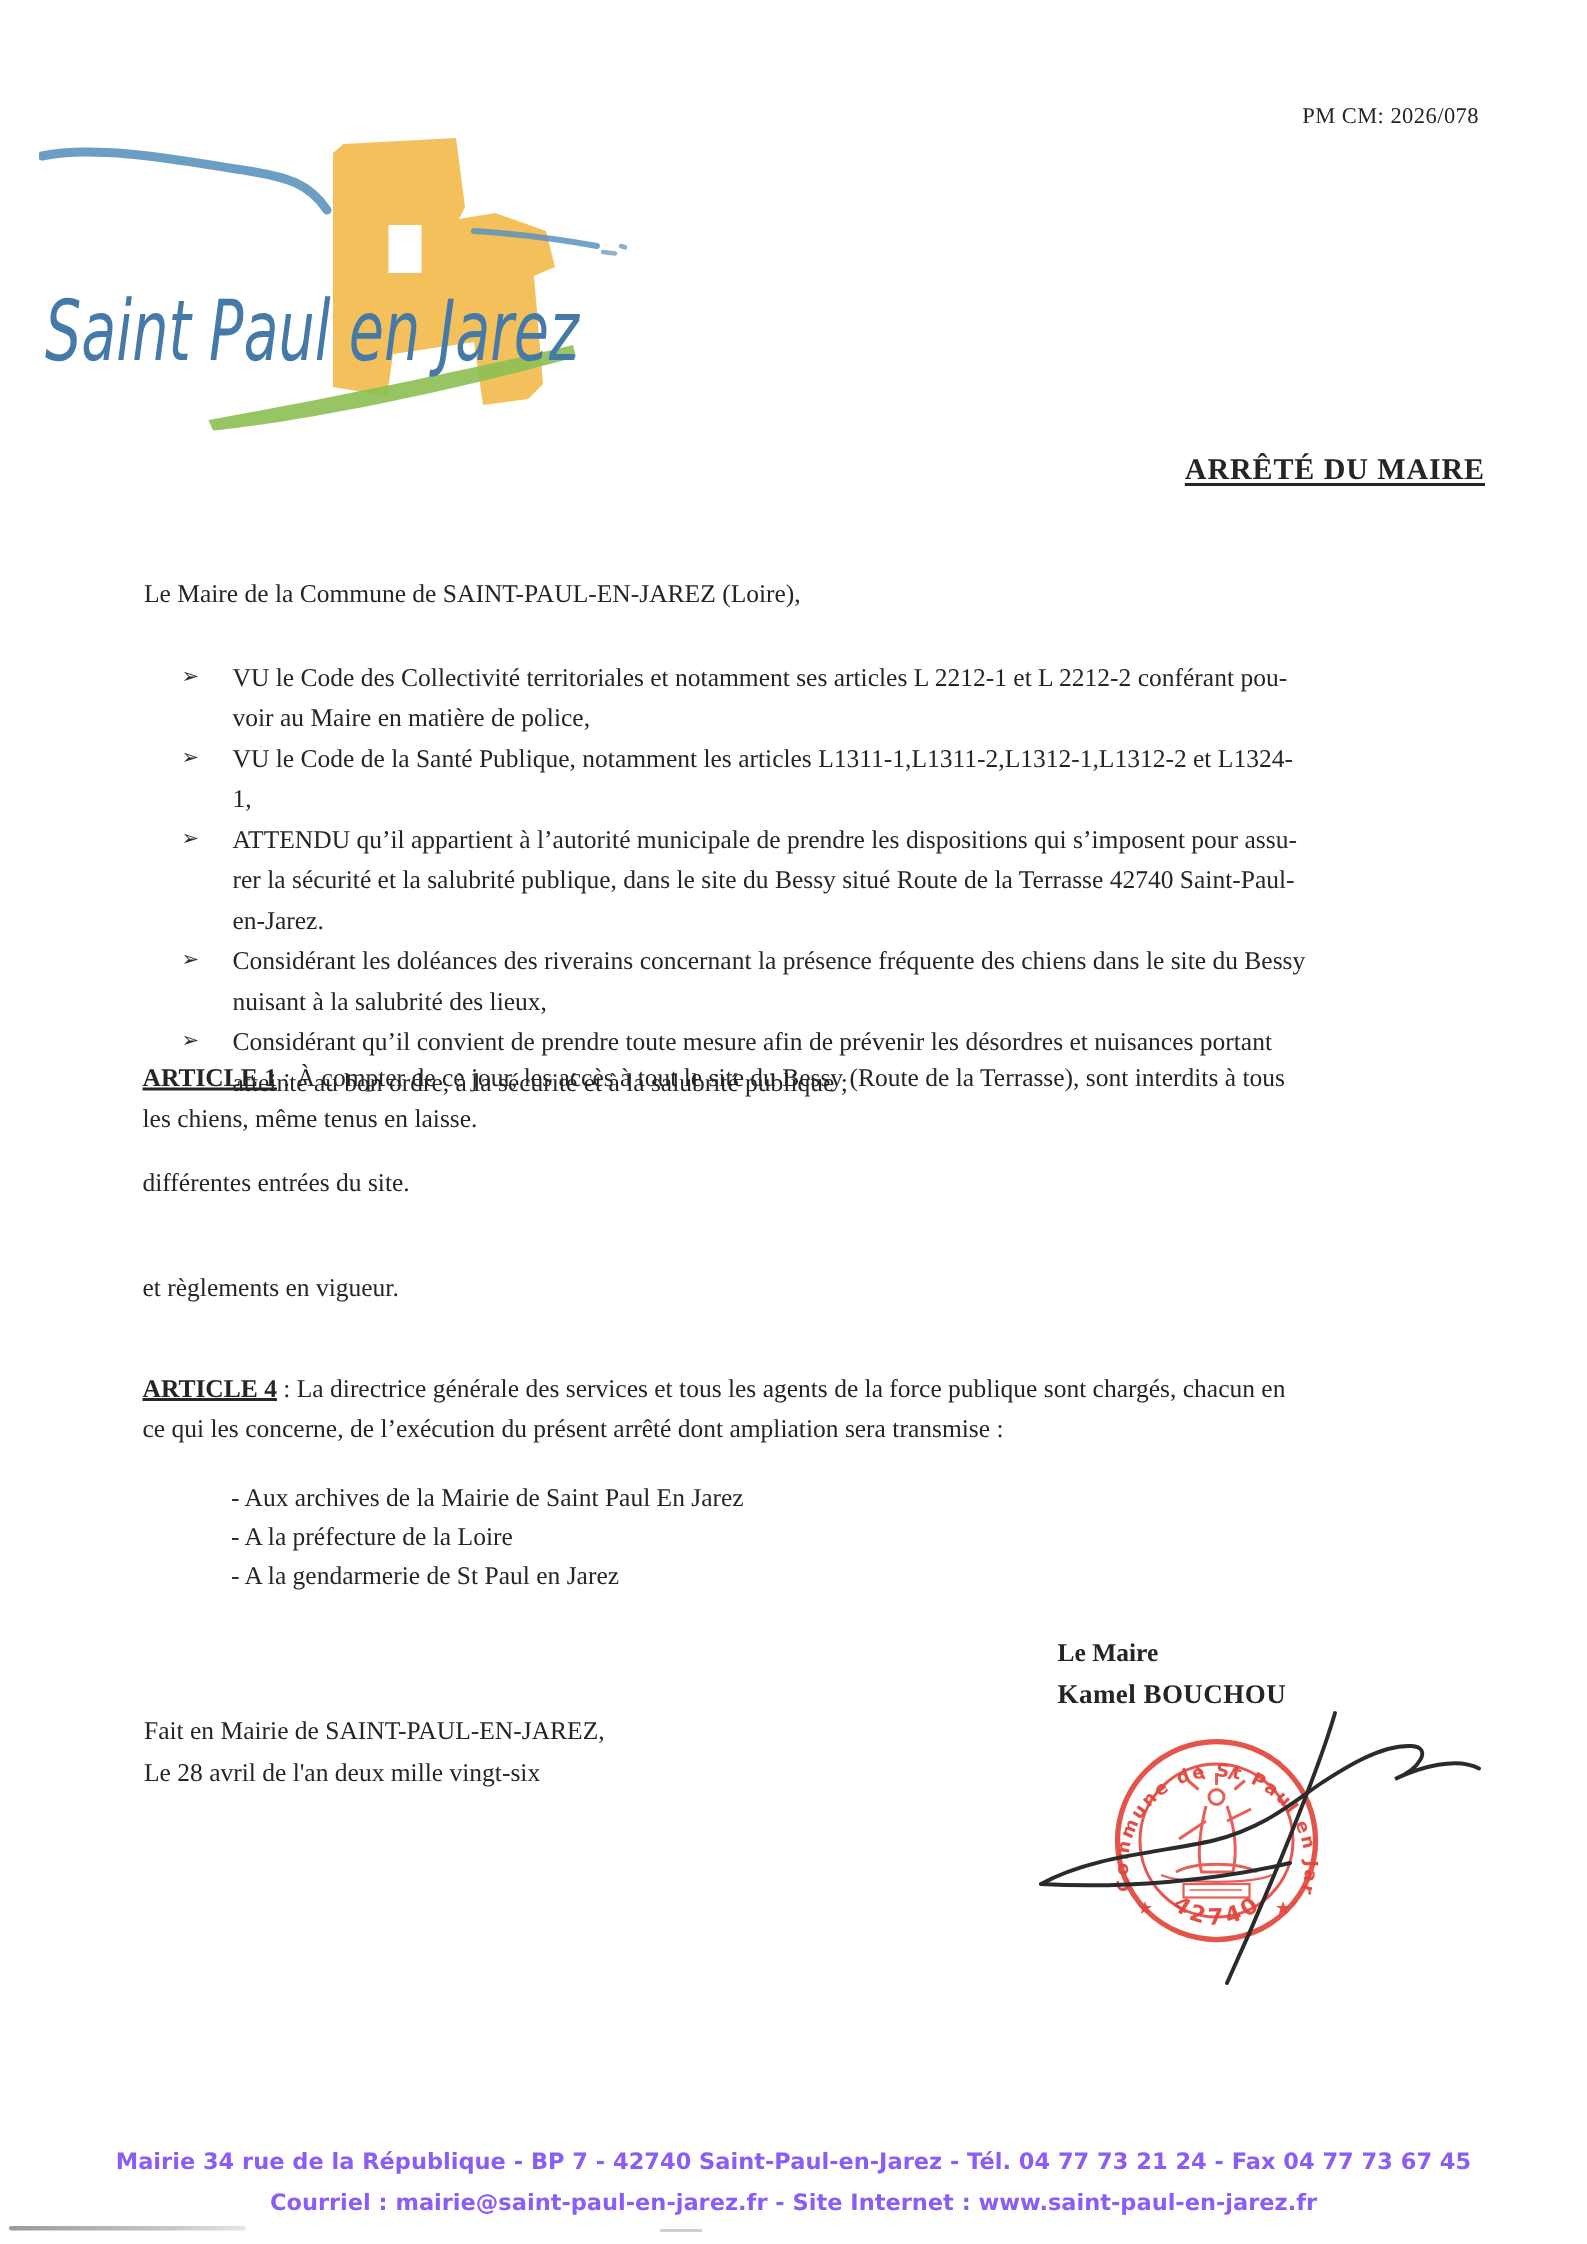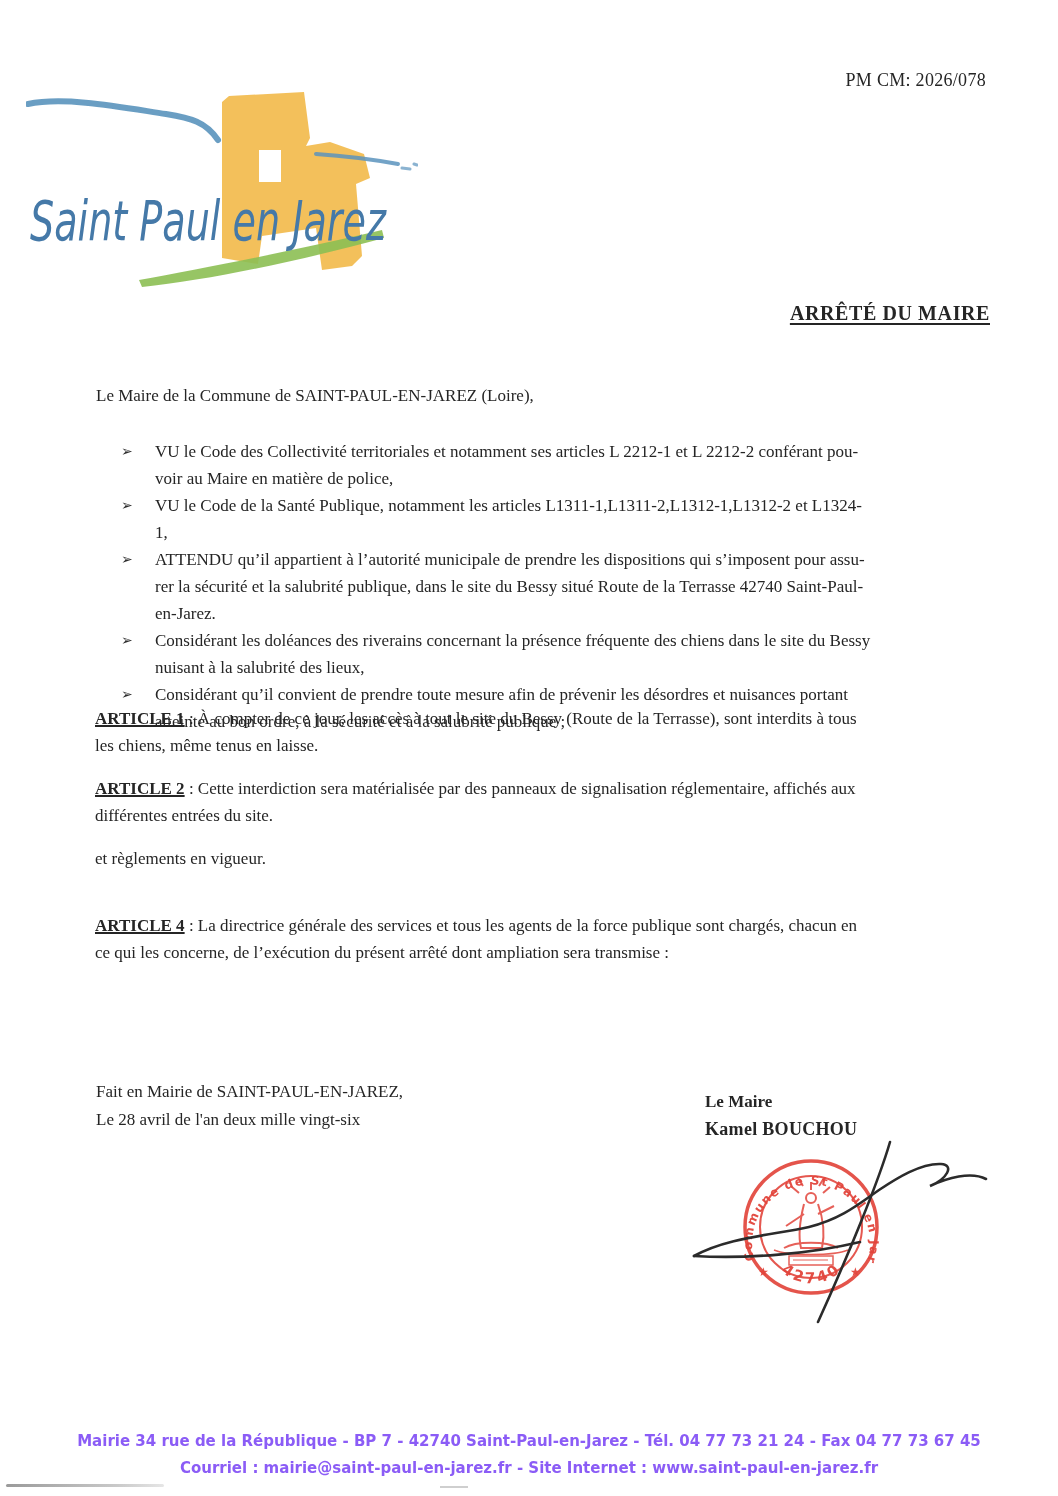--- a/index.html
+++ b/index.html
@@ -1,38 +1,38 @@
 <!DOCTYPE html>
 <html><head>
 <meta charset="utf-8">
 <style>
   html,body{margin:0;padding:0;background:#ffffff;}
   .page{
     position:relative;width:1058px;height:1496px;background:#ffffff;
     font-family:"Liberation Serif", serif;color:#252525;overflow:hidden;
   }
-  .ref{position:absolute;top:70px;right:72px;font-size:18px;letter-spacing:0.3px;}
+  .ref{position:absolute;top:70px;right:72px;font-size:15px;letter-spacing:0.3px;}
   .logo-wrap{position:absolute;top:88px;left:26px;width:392px;height:218px;}
   .title-wrap{position:absolute;top:302px;left:0;width:990px;text-align:right;}
   .doc-title{
     font-size:20px;font-weight:bold;letter-spacing:0.6px;
     text-decoration:underline;text-decoration-thickness:2px;text-underline-offset:3px;
   }
   .intro{position:absolute;top:369px;left:96px;font-size:17px;white-space:nowrap;}
   .recitals{position:absolute;top:438px;left:121px;width:880px;}
   .rec-item{display:flex;align-items:flex-start;}
   .bullet{width:34px;flex:0 0 34px;font-size:14px;line-height:27px;color:#2e2e2e;}
   .rec-text{flex:1;}
   .ln{font-size:17px;line-height:27px;white-space:nowrap;}
   .article{position:absolute;left:95px;width:900px;}
   .art-1{top:705px;} .art-2{top:775px;} .art-3{top:845px;} .art-4{top:912px;}
   .art-label{font-weight:bold;text-decoration:underline;text-decoration-thickness:2px;}
   .recipients{position:absolute;top:986px;left:154px;}
   .recipients .ln{line-height:26px;}
-  .closing-left{position:absolute;top:1078px;left:96px;}
+  .closing-left{position:absolute;top:1140px;left:96px;}
   .closing-left .ln{line-height:28px;}
   .sig-block{position:absolute;top:1088px;left:705px;}
   .sig-role{font-size:17px;font-weight:bold;line-height:27px;}
   .sig-name{font-size:18px;font-weight:bold;line-height:28px;letter-spacing:0.3px;}
   .stamp-wrap{position:absolute;top:1138px;left:678px;width:322px;height:202px;}
   .footer{
     position:absolute;top:1428px;left:0;width:1058px;text-align:center;
     font-family:"DejaVu Sans", sans-serif;font-weight:bold;color:#8b5cf6;
   }
   .f-ln{font-size:15px;line-height:27px;white-space:nowrap;}
@@ -113,33 +113,37 @@
         </div>
     </div>
   </div>
 
   <div class="article art-1">
     <div class="ln"><span class="art-label">ARTICLE 1</span><span> : À compter de ce jour, les accès à tout le site du Bessy (Route de la Terrasse), sont interdits à tous</span></div>
     <div class="ln">les chiens, même tenus en laisse.</div>
   </div>
 
   <div class="article art-2">
-    <div class="ln"><span class="art-label">ARTICLE 2</span><span> : Cette interdiction sera matérialisée par des panneaux de signalisation réglementaire, affichés aux</span></div>
     <div class="ln">différentes entrées du site.</div>
   </div>
 
   <div class="article art-3">
     <div class="ln">et règlements en vigueur.</div>
   </div>
 
   <div class="article art-4">
     <div class="ln"><span class="art-label">ARTICLE 4</span><span> : La directrice générale des services et tous les agents de la force publique sont chargés, chacun en</span></div>
     <div class="ln">ce qui les concerne, de l’exécution du présent arrêté dont ampliation sera transmise :</div>
   </div>
 
+  <div class="recipients">
+      <div class="ln">- Aux archives de la Mairie de Saint Paul En Jarez</div>
+      <div class="ln">- A la préfecture de la Loire</div>
+      <div class="ln">- A la gendarmerie de St Paul en Jarez</div>
+    </div>
 
   <div class="closing-left">
     <div class="ln">Fait en Mairie de SAINT-PAUL-EN-JAREZ,</div>
     <div class="ln">Le 28 avril de l'an deux mille vingt-six</div>
   </div>
 
   <div class="sig-block">
     <div class="sig-role">Le Maire</div>
     <div class="sig-name">Kamel BOUCHOU</div>
   </div>

